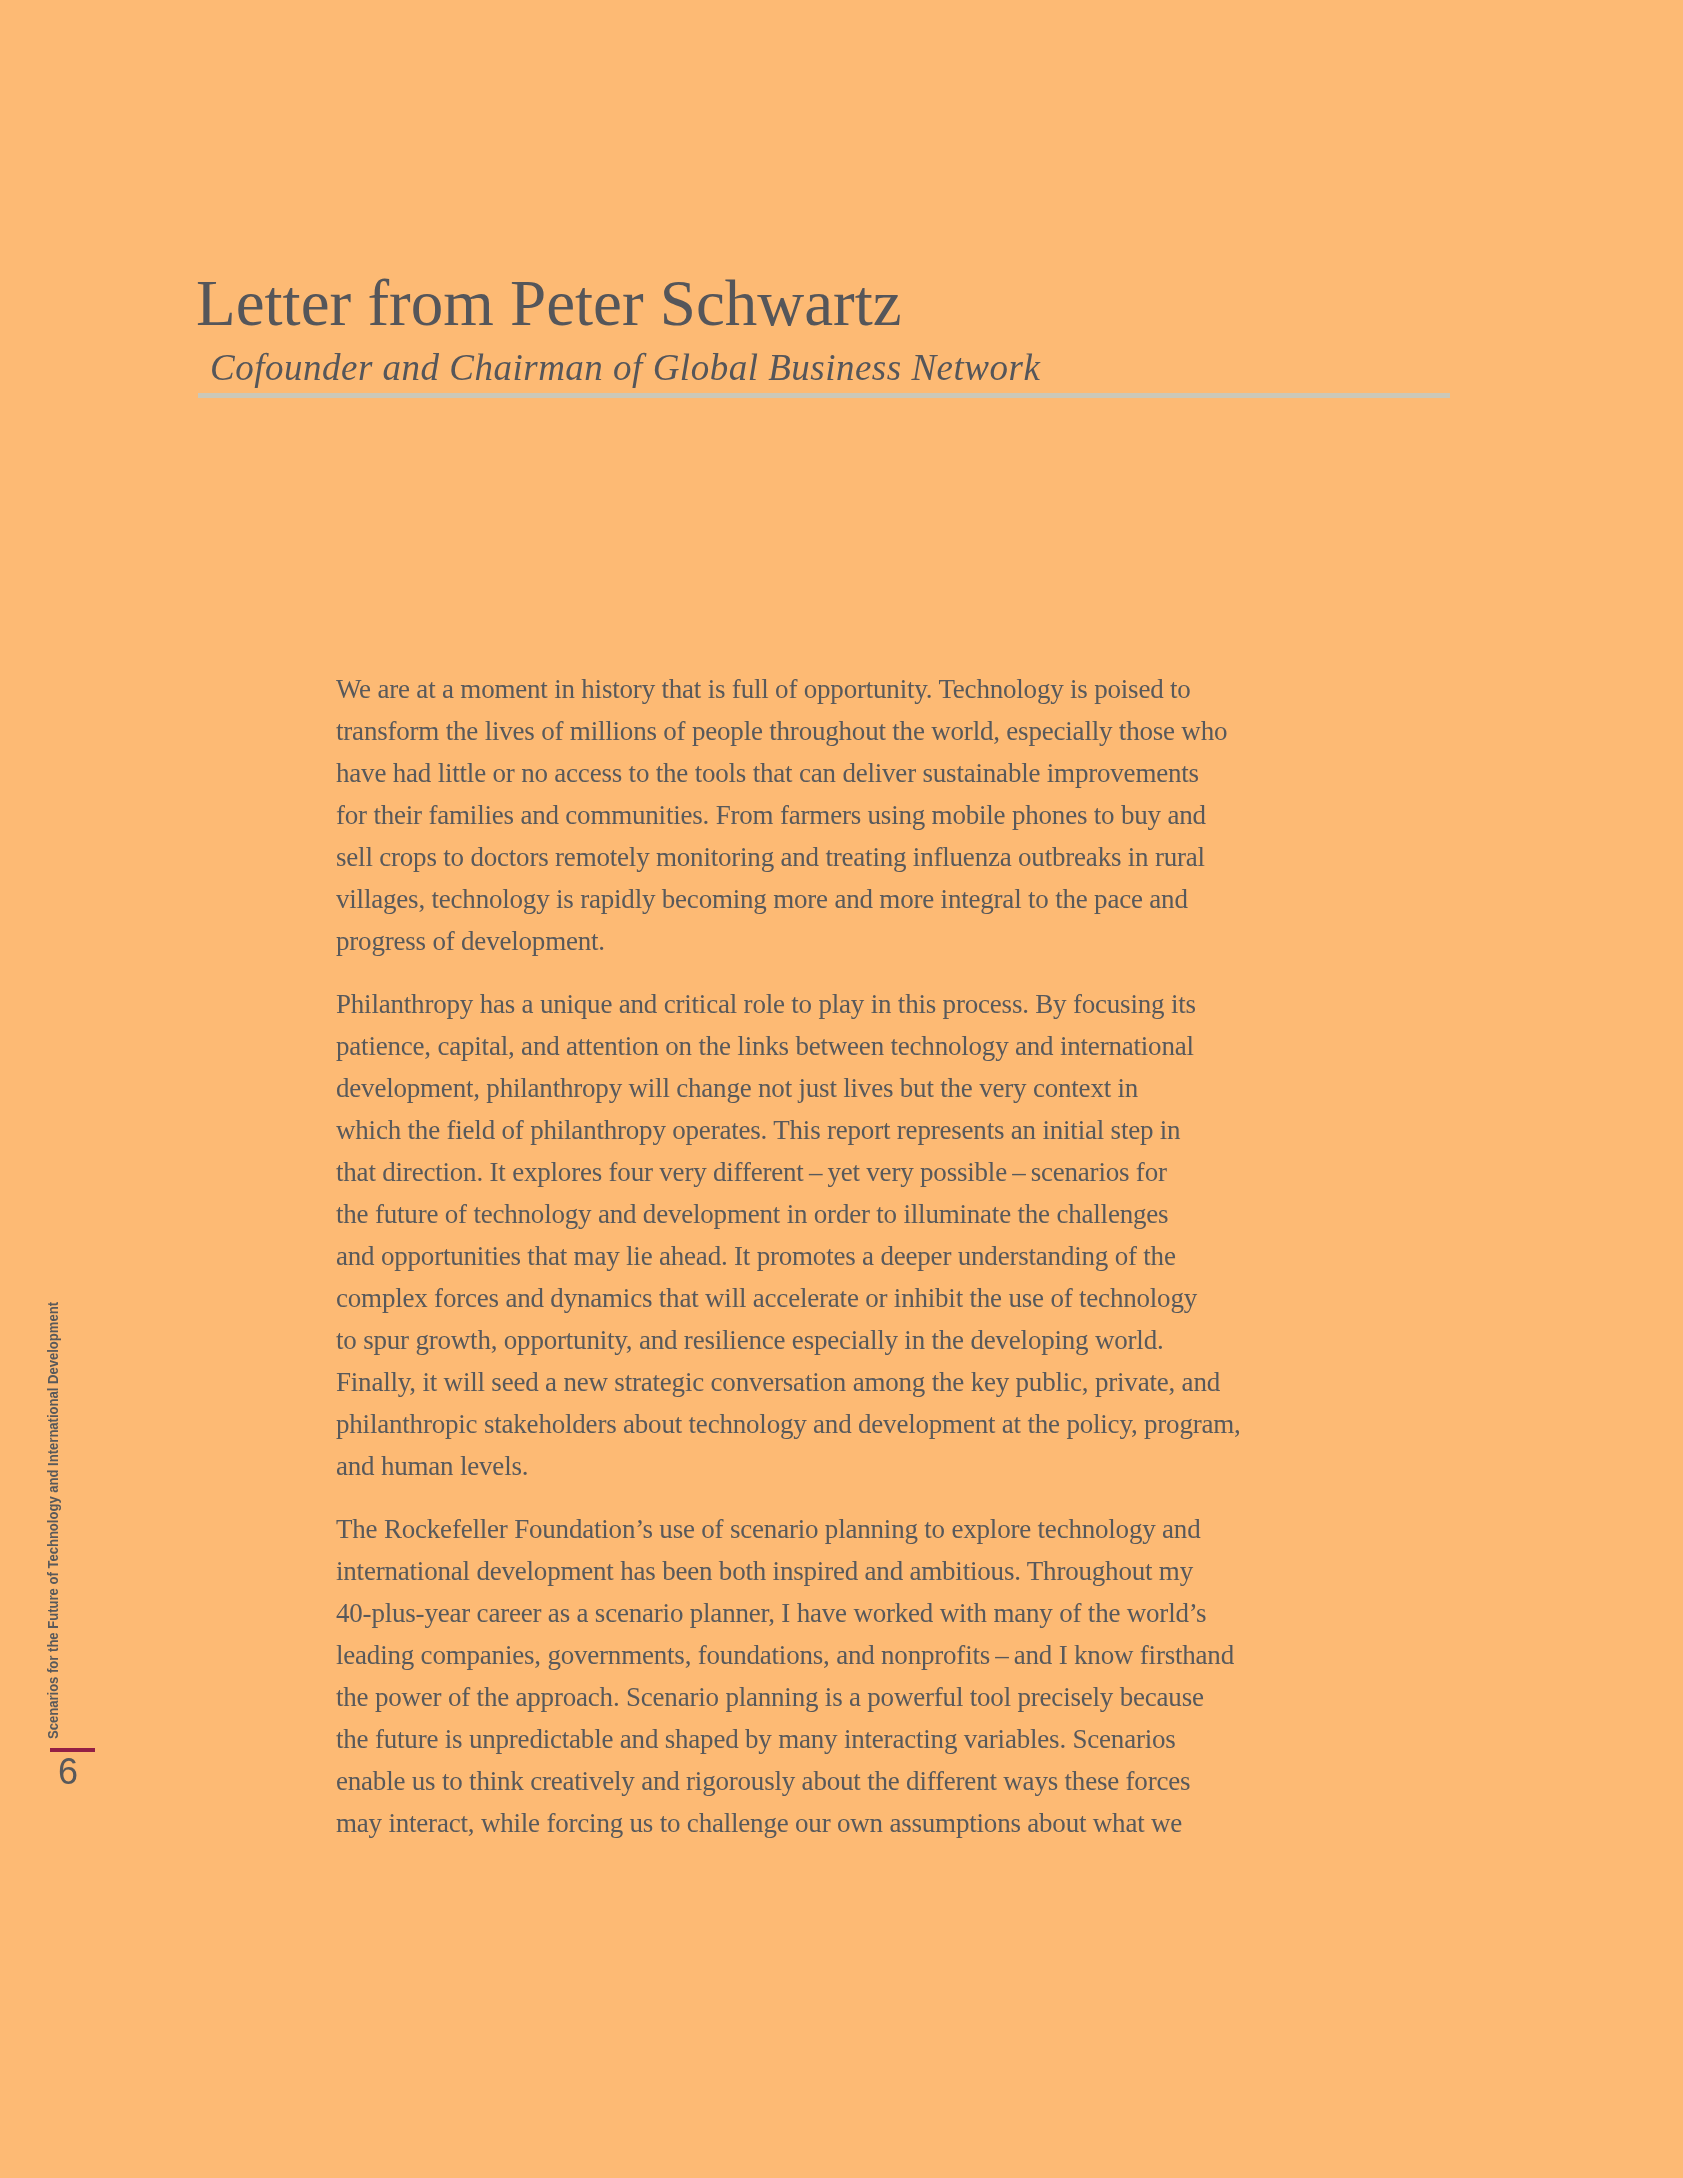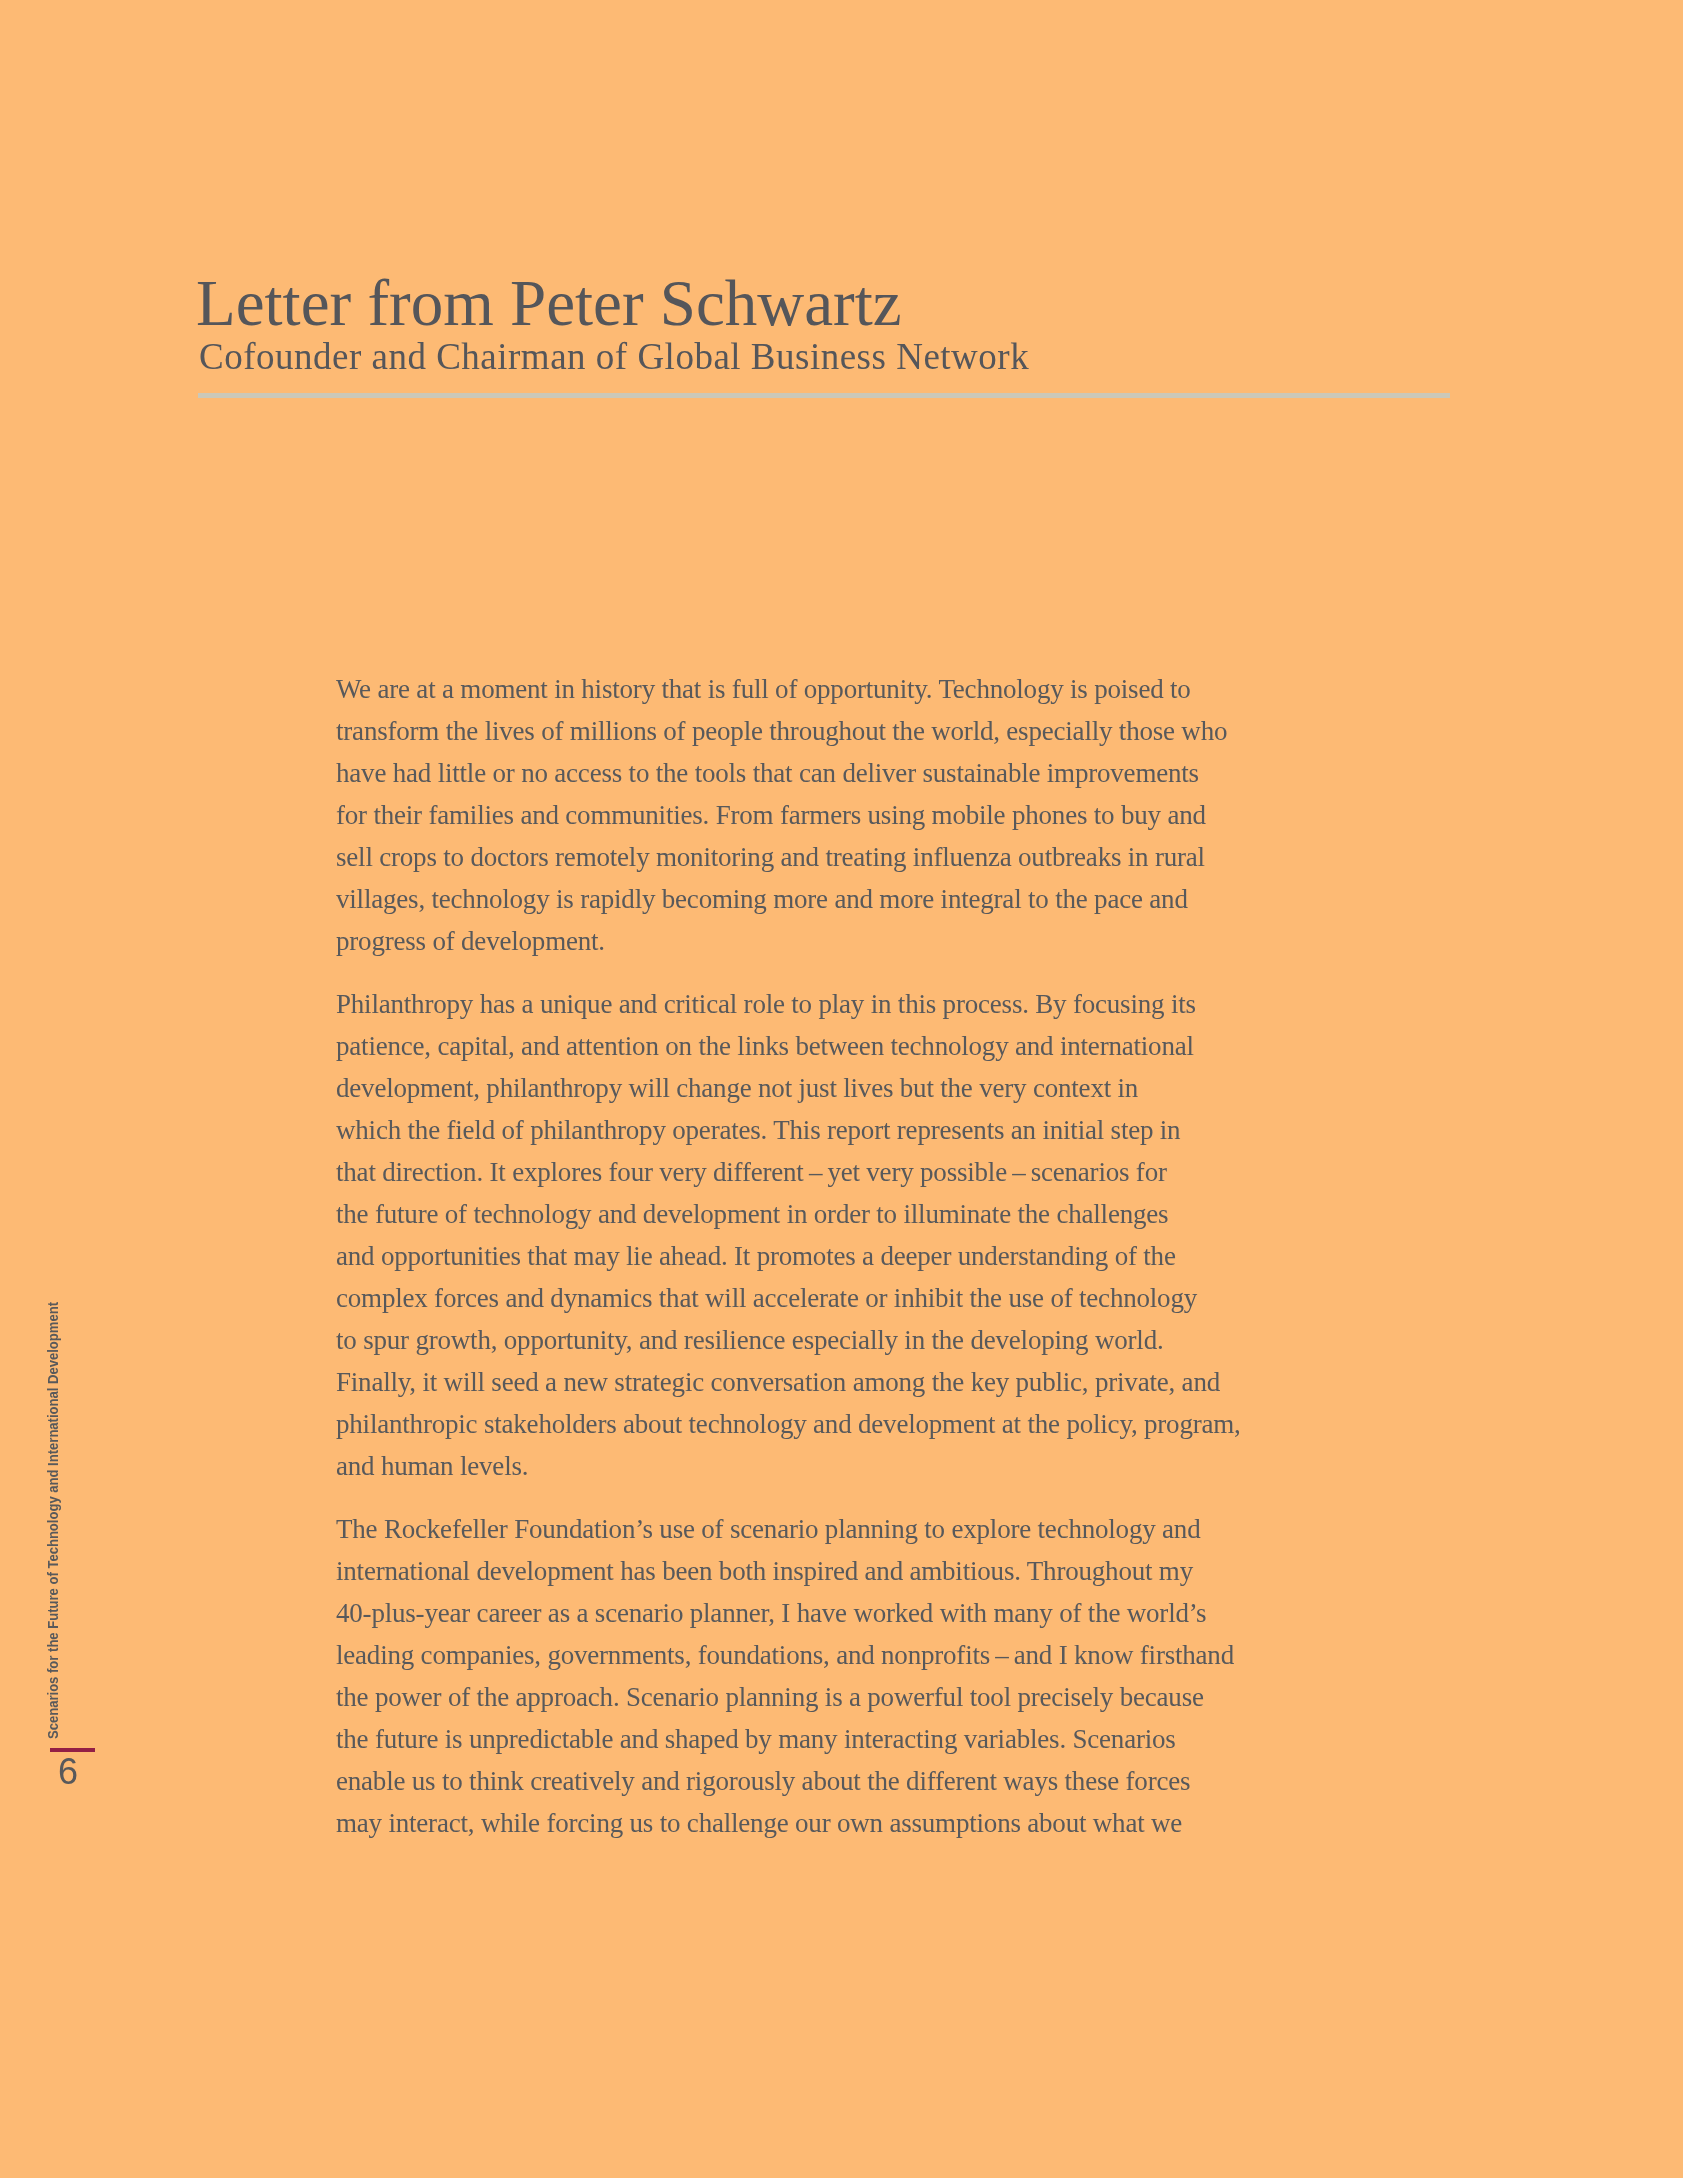--- a/index.html
+++ b/index.html
@@ -23,23 +23,24 @@
     font-size: 65px;
     line-height: 1;
     letter-spacing: 0px;
     color: #55565a;
     white-space: nowrap;
   }
   .doc-subtitle {
     position: absolute;
     left: 194px;
     top: 333px;
-    margin: 5px;
+    margin: 16px;
     font-family: "Liberation Serif", serif;
     font-weight: normal;
+    font-style: italic;
     font-size: 37px;
     line-height: 1;
     letter-spacing: 0.5px;
     color: #55565a;
     white-space: nowrap;
   }
   .title-rule {
     position: absolute;
     left: 198px;
     top: 393px;

